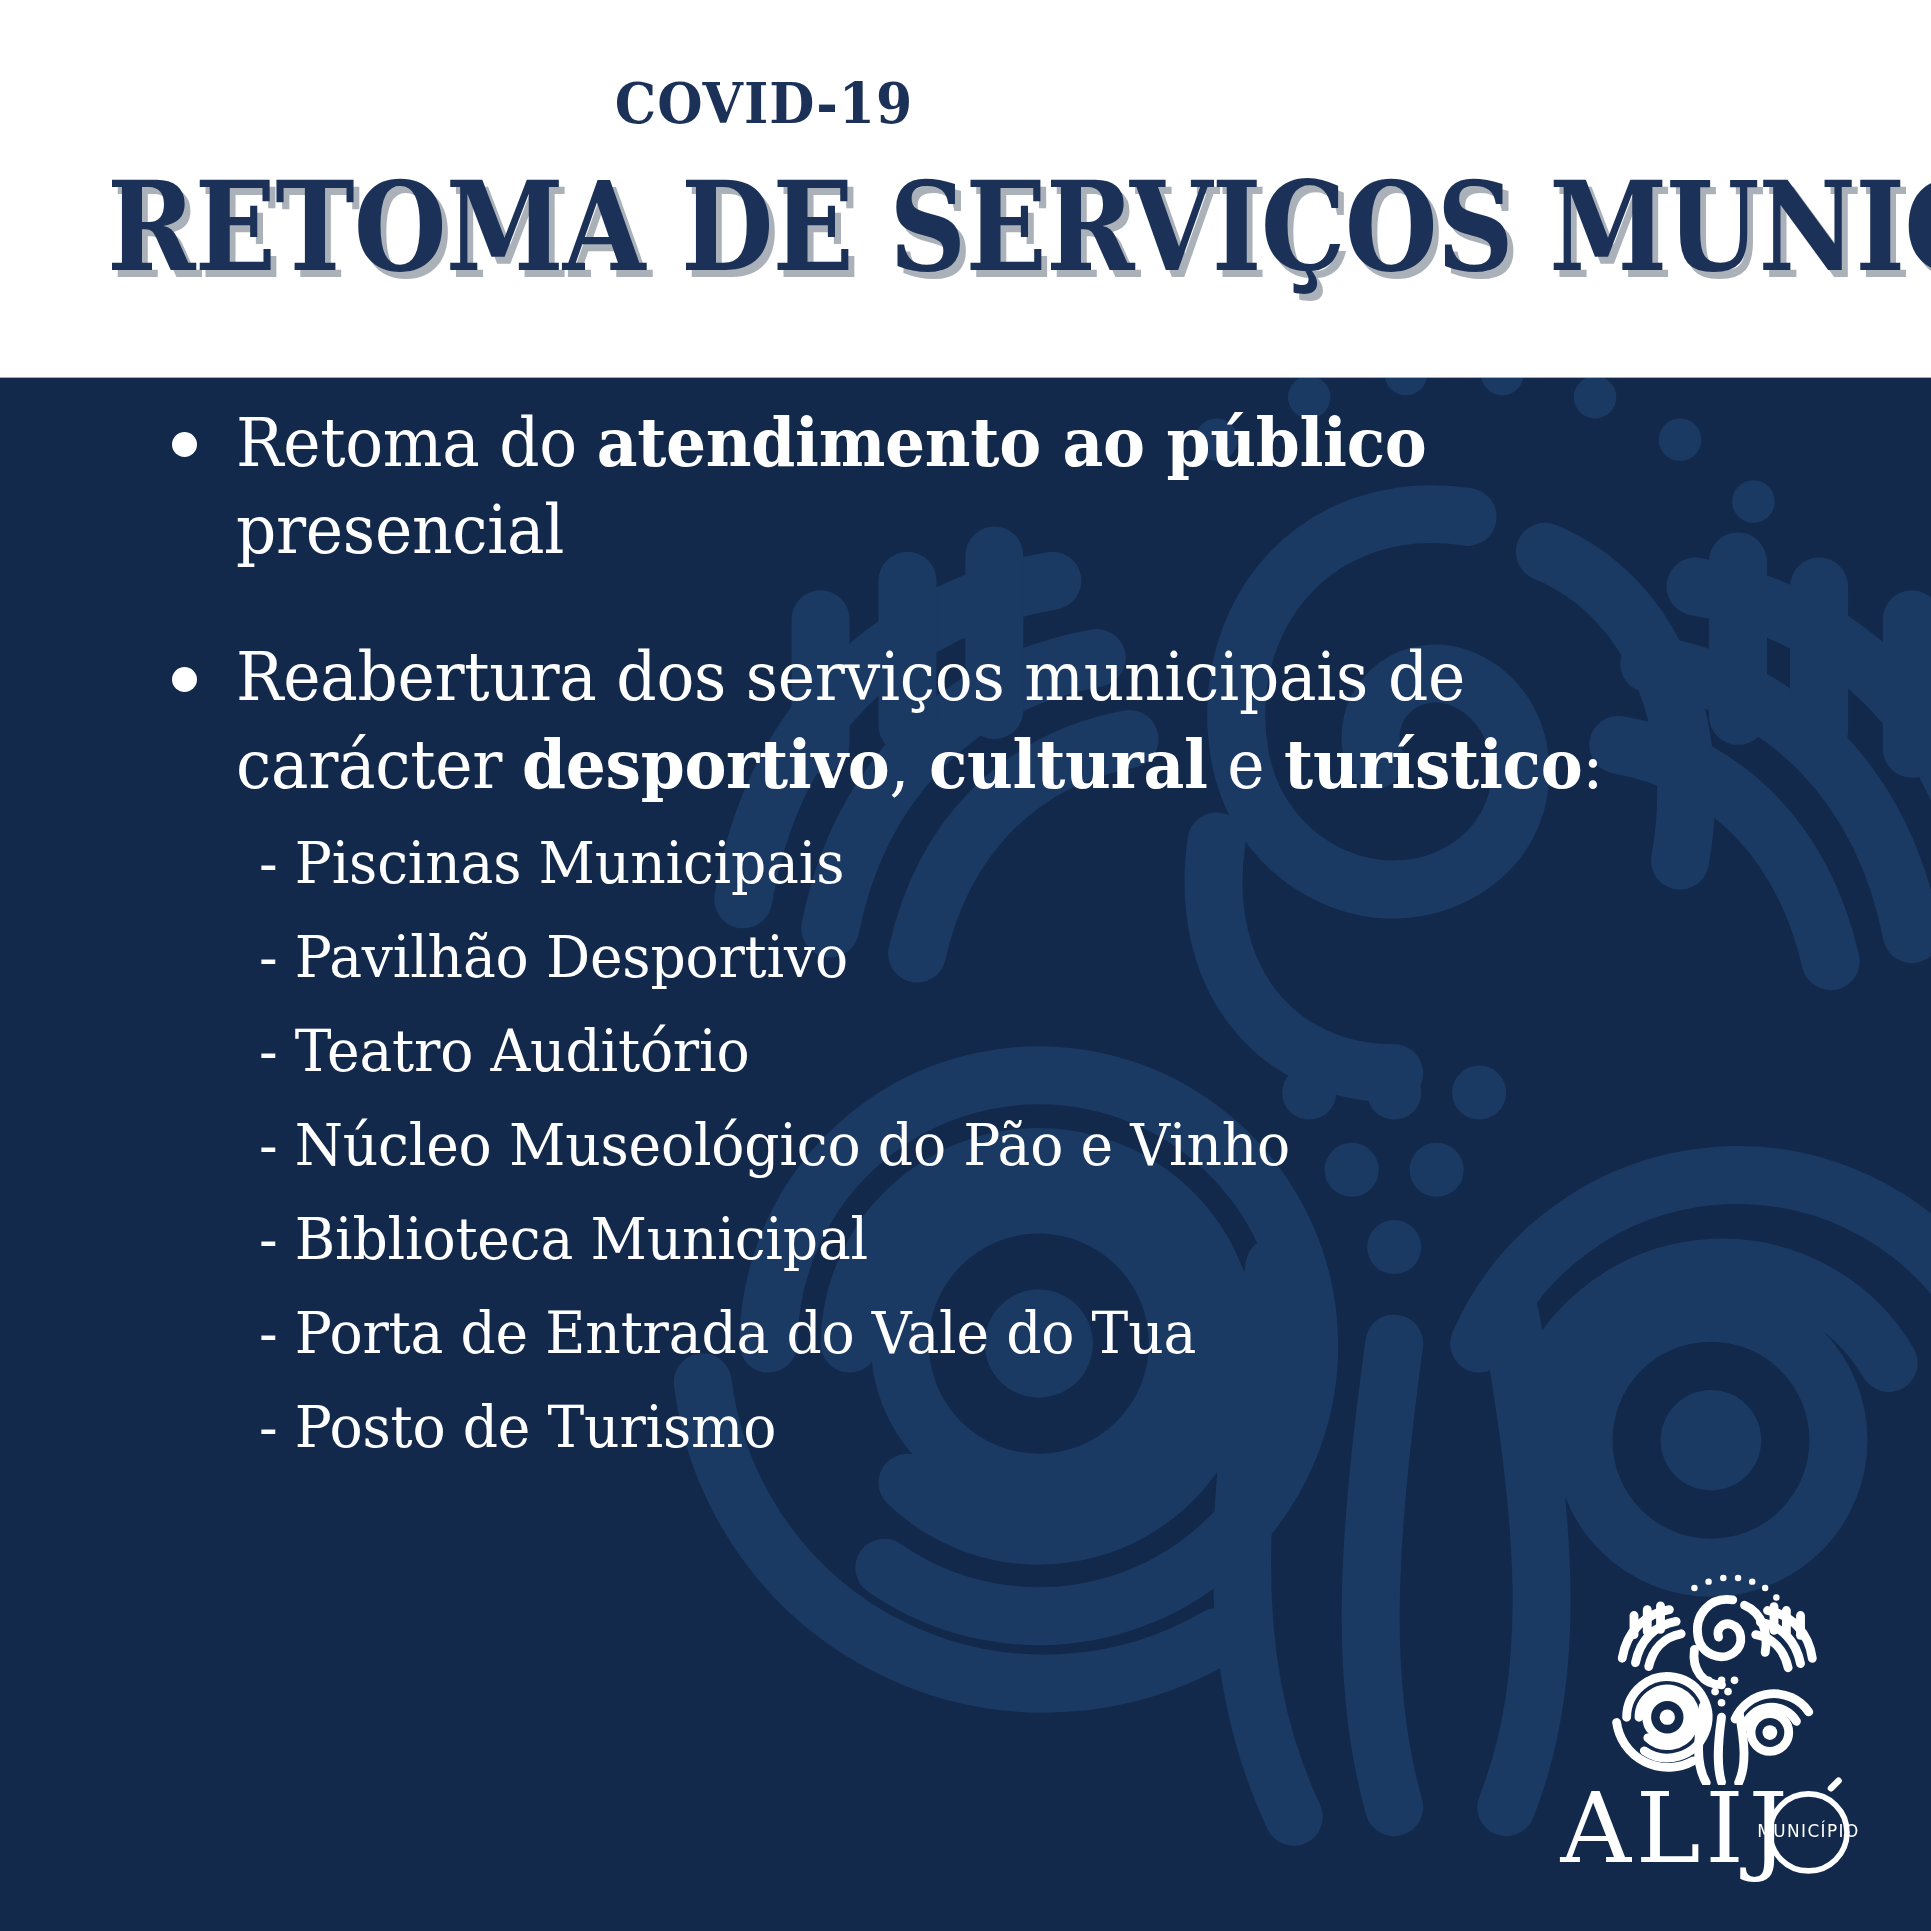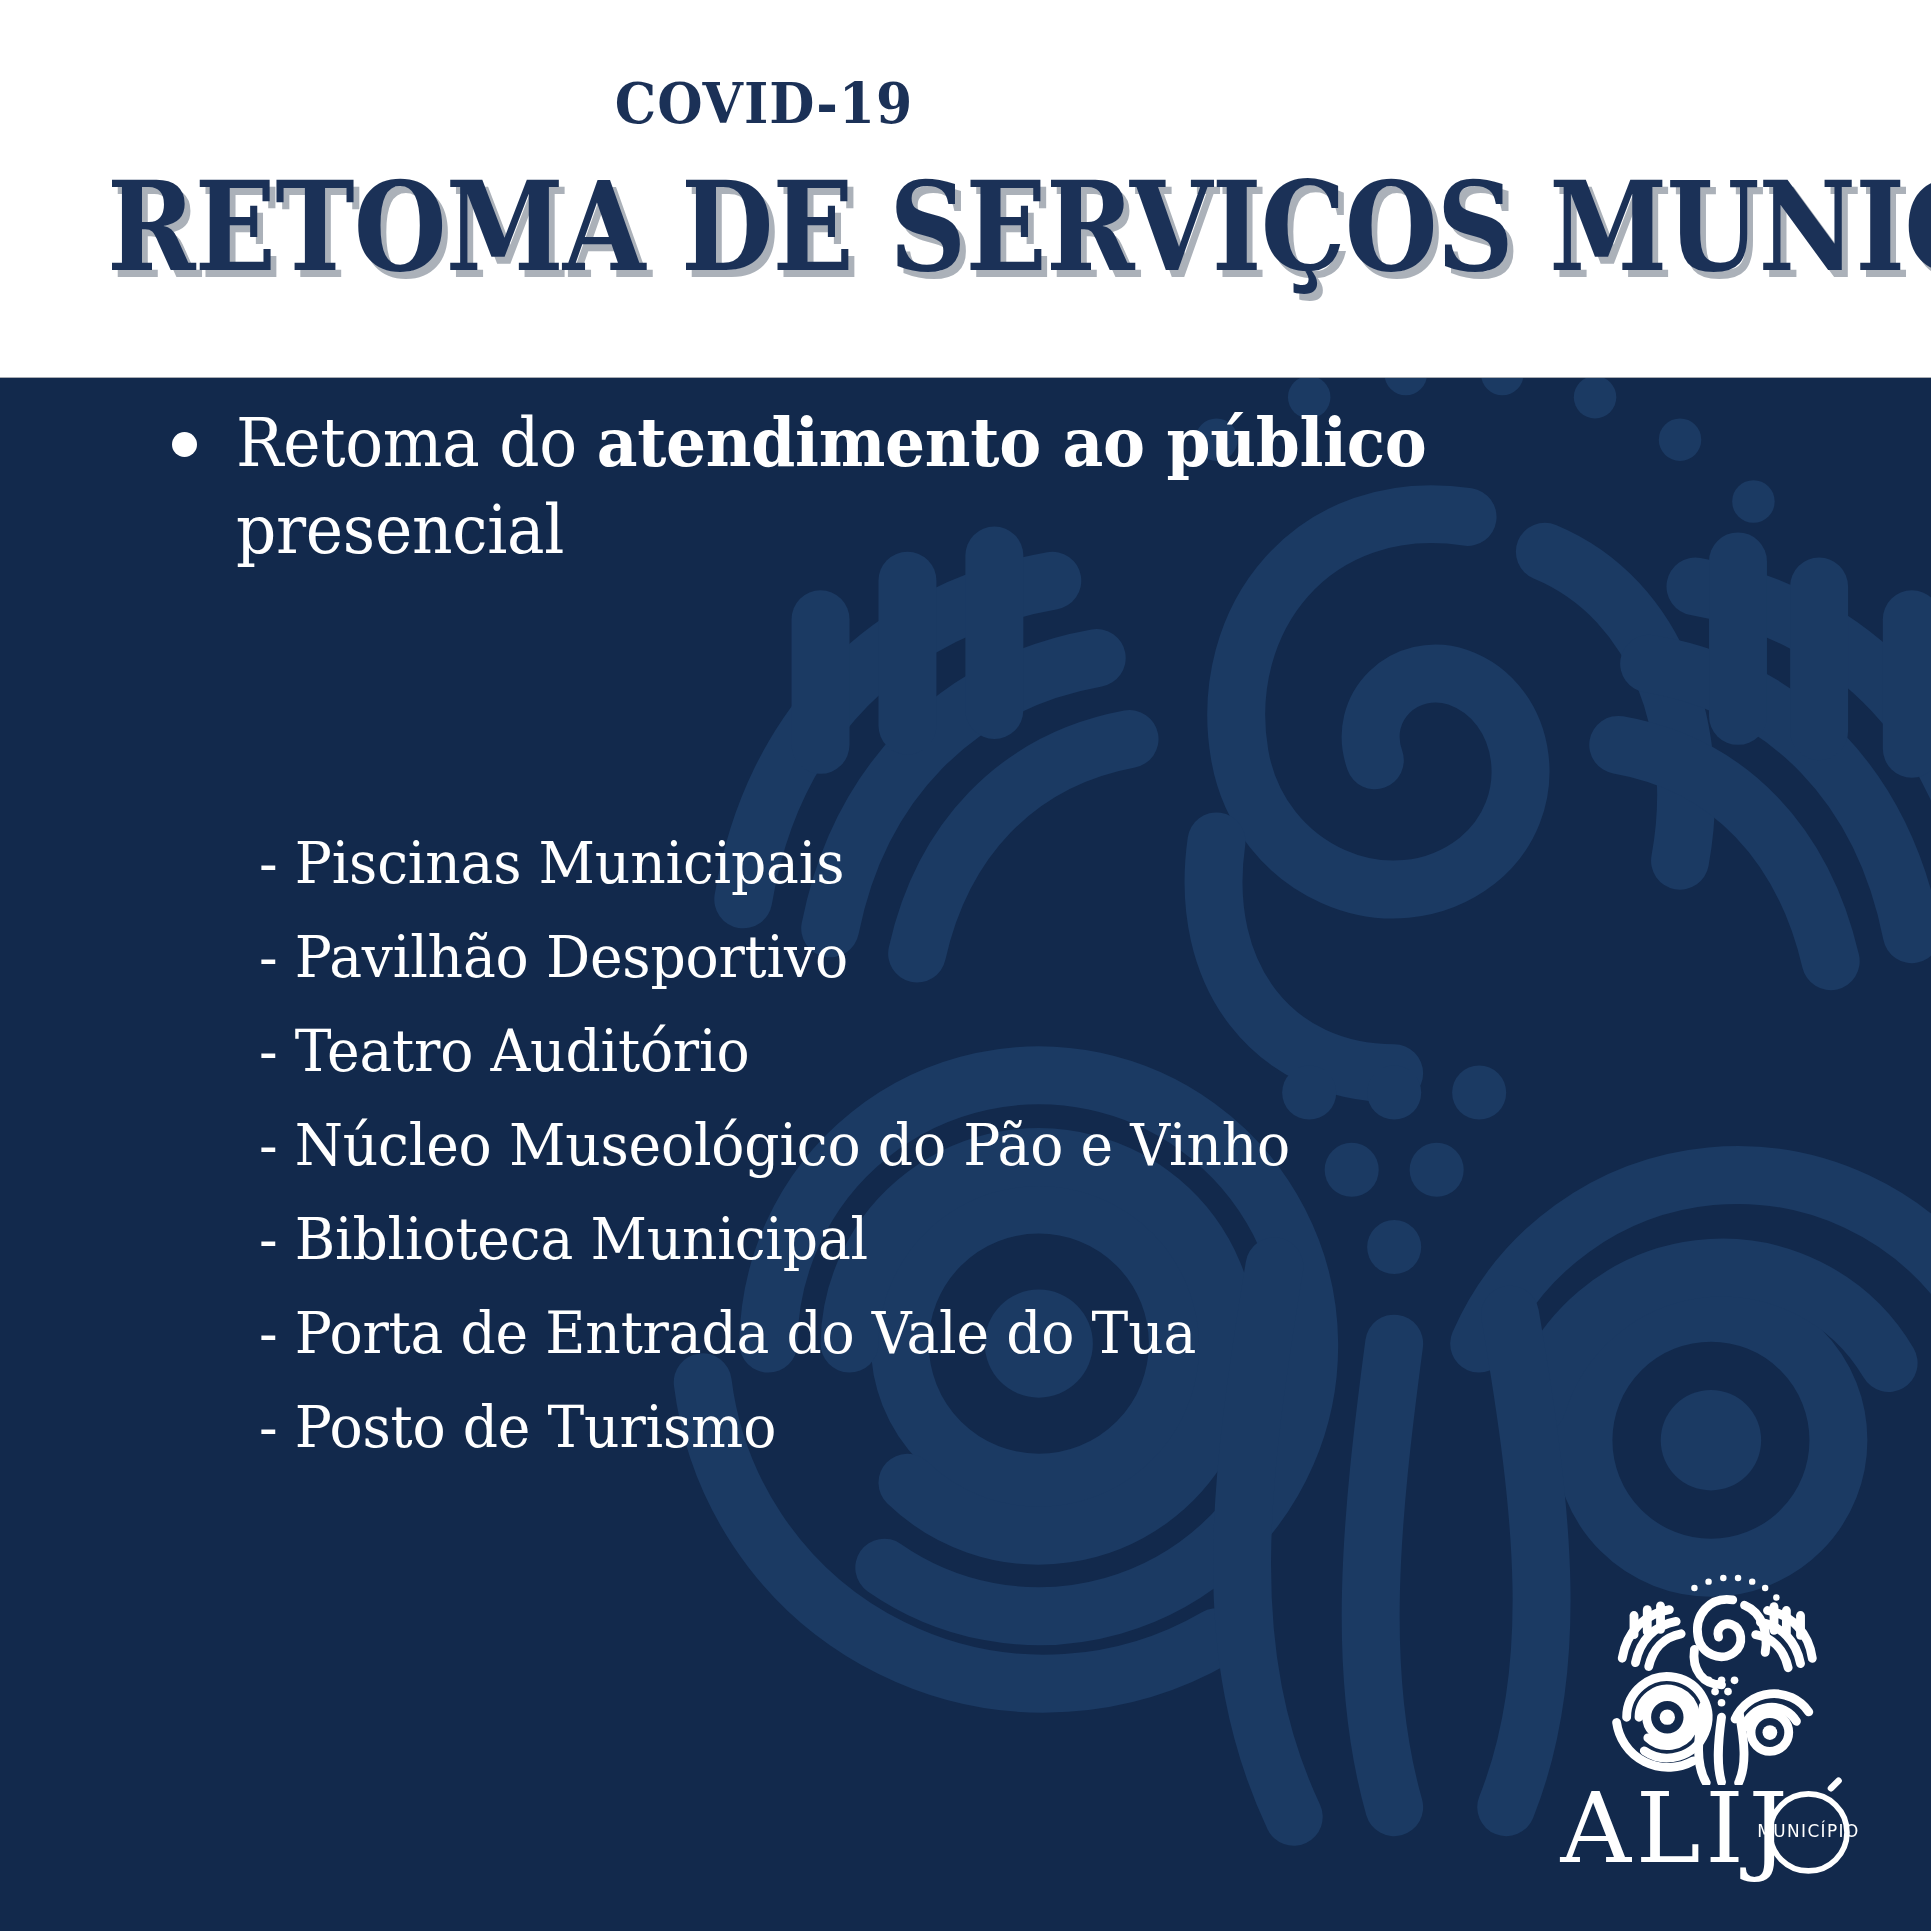--- a/index.html
+++ b/index.html
@@ -252,20 +252,26 @@
 
       <div class="bullet-list">
 
         <div class="bullet-row">
           <span class="bullet-dot"></span>
           <div class="bullet-text">
             <span>Retoma do </span><b>atendimento ao público</b><span> presencial</span>
           </div>
         </div>
 
+        <div class="bullet-row">
+          <span class="bullet-dot"></span>
+          <div class="bullet-text">
+            <span>Reabertura dos serviços municipais de carácter </span><b>desportivo</b><span>, </span><b>cultural</b><span> e </span><b>turístico</b><span>:</span>
+          </div>
+        </div>
 
       </div>
 
       <div class="sub-list">
         <div class="sub-item">- Piscinas Municipais</div>
         <div class="sub-item">- Pavilhão Desportivo</div>
         <div class="sub-item">- Teatro Auditório</div>
         <div class="sub-item">- Núcleo Museológico do Pão e Vinho</div>
         <div class="sub-item">- Biblioteca Municipal</div>
         <div class="sub-item">- Porta de Entrada do Vale do Tua</div>

